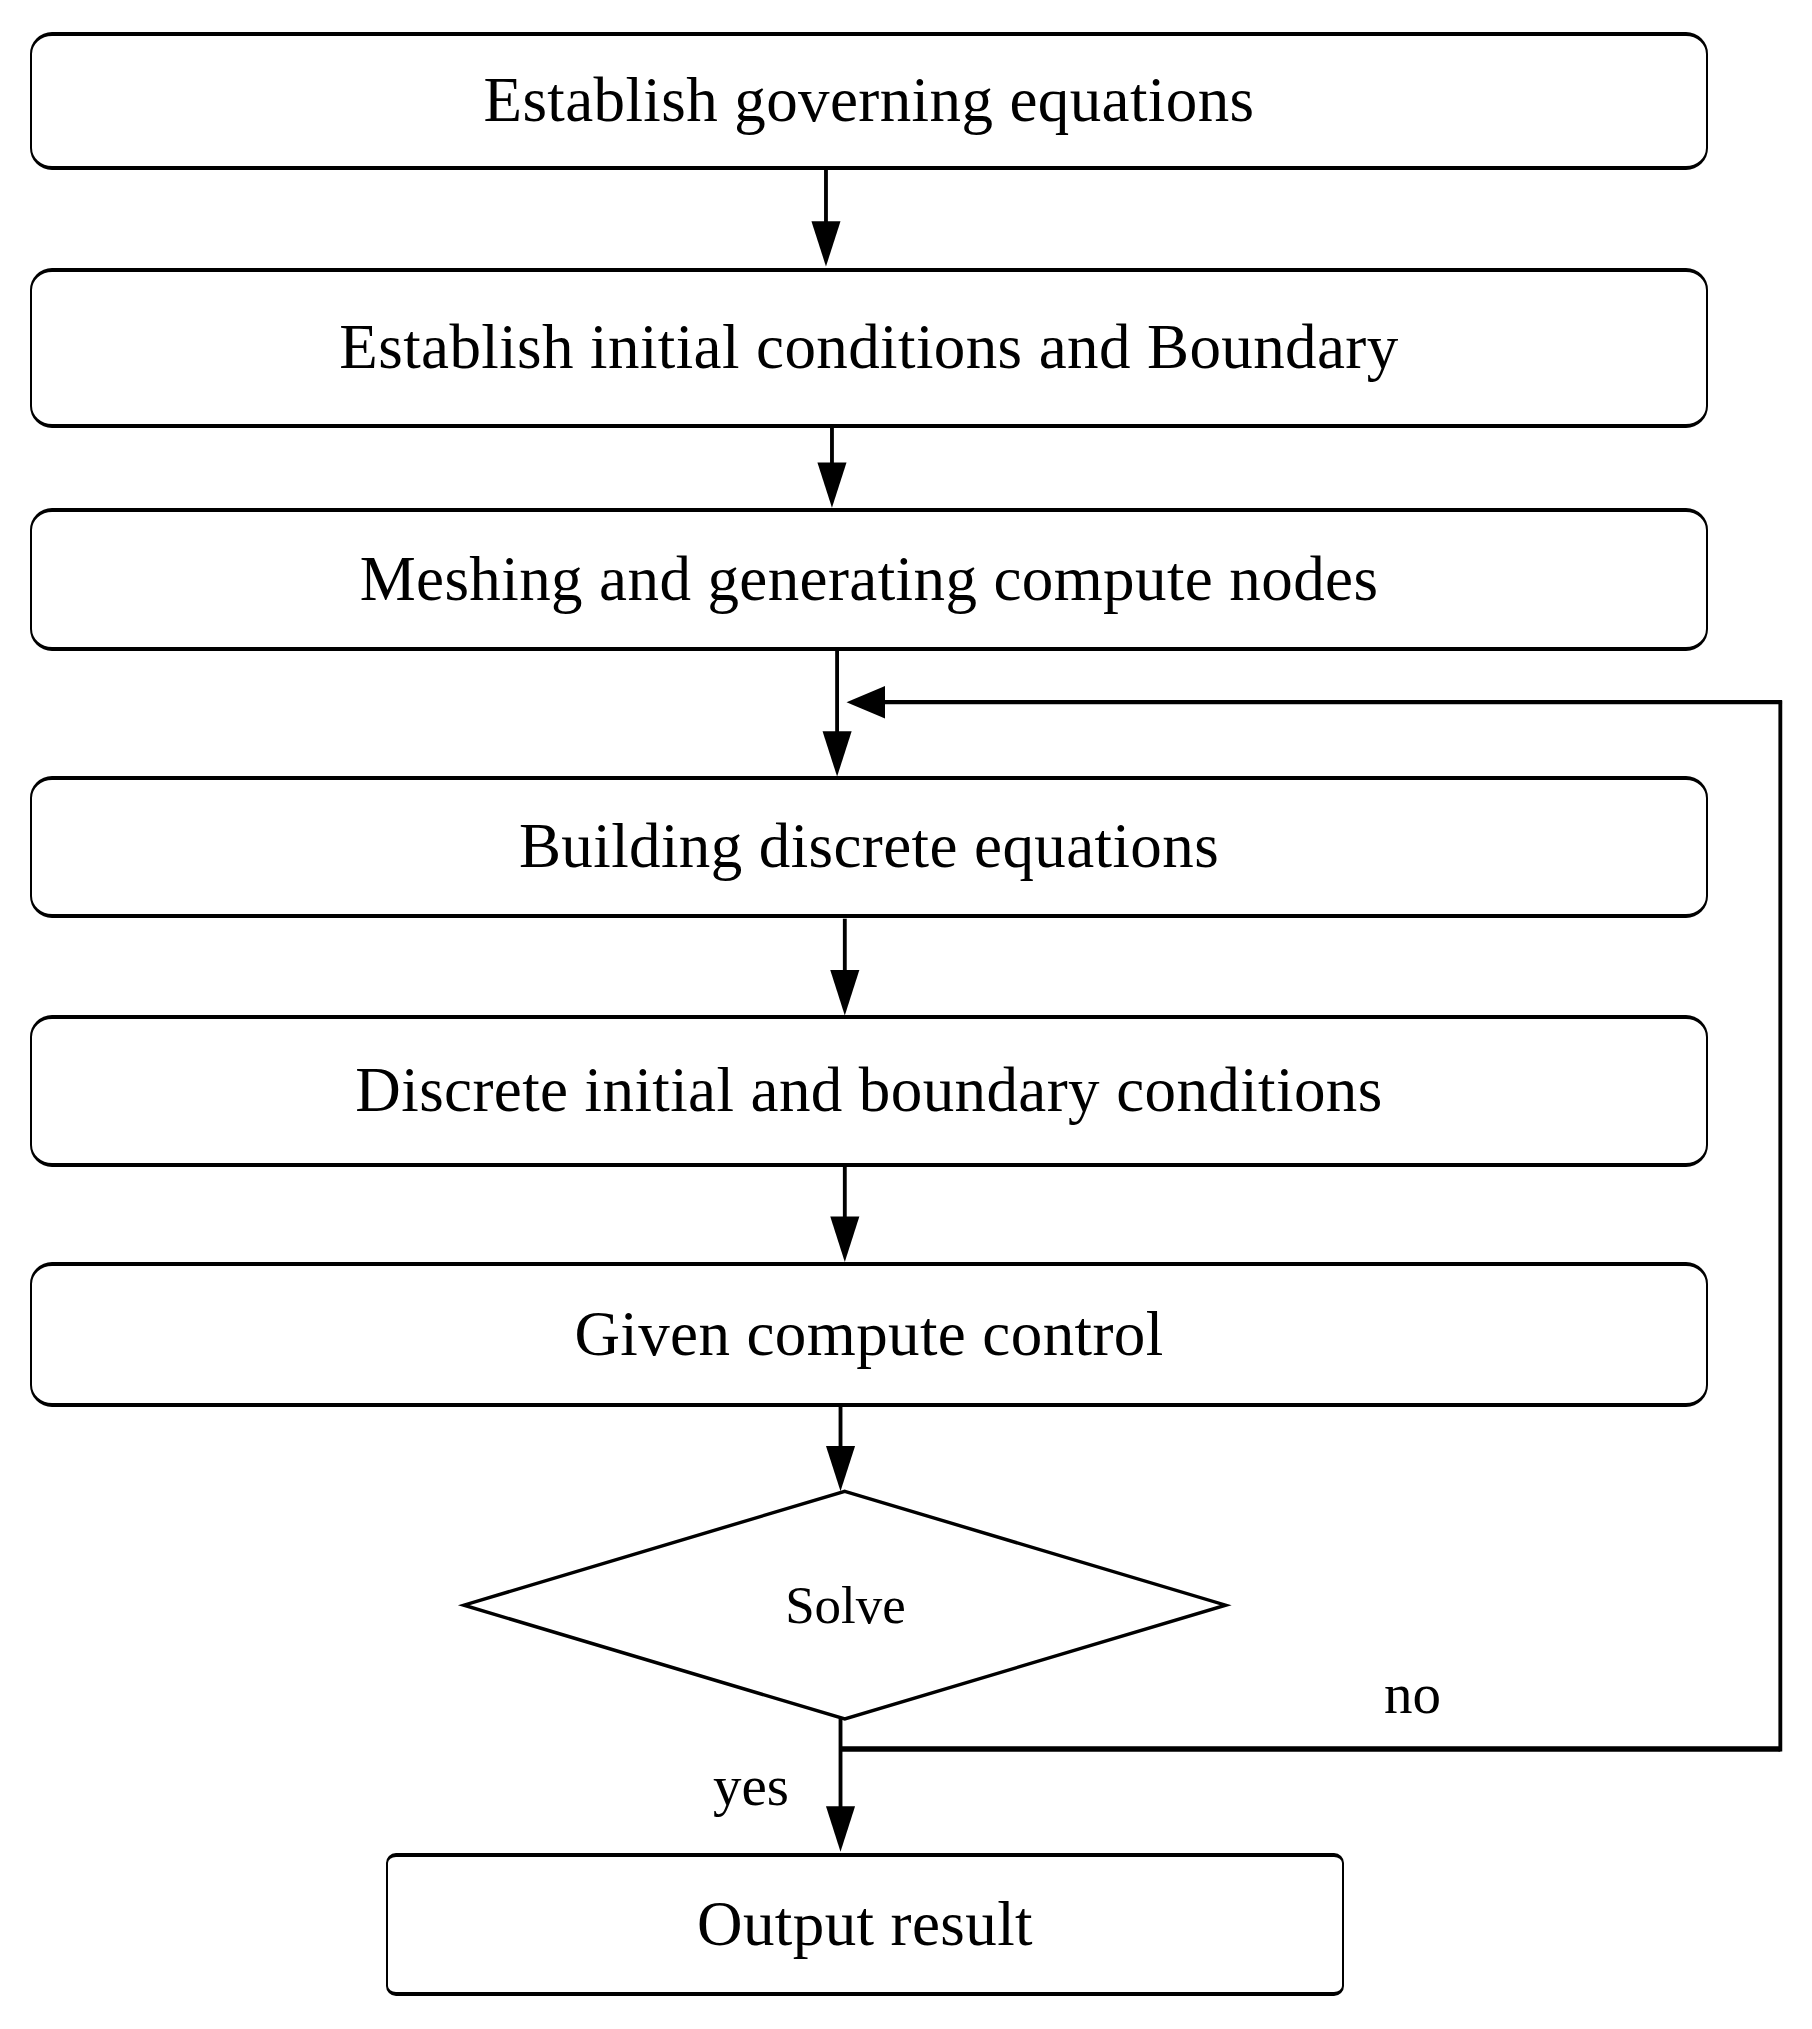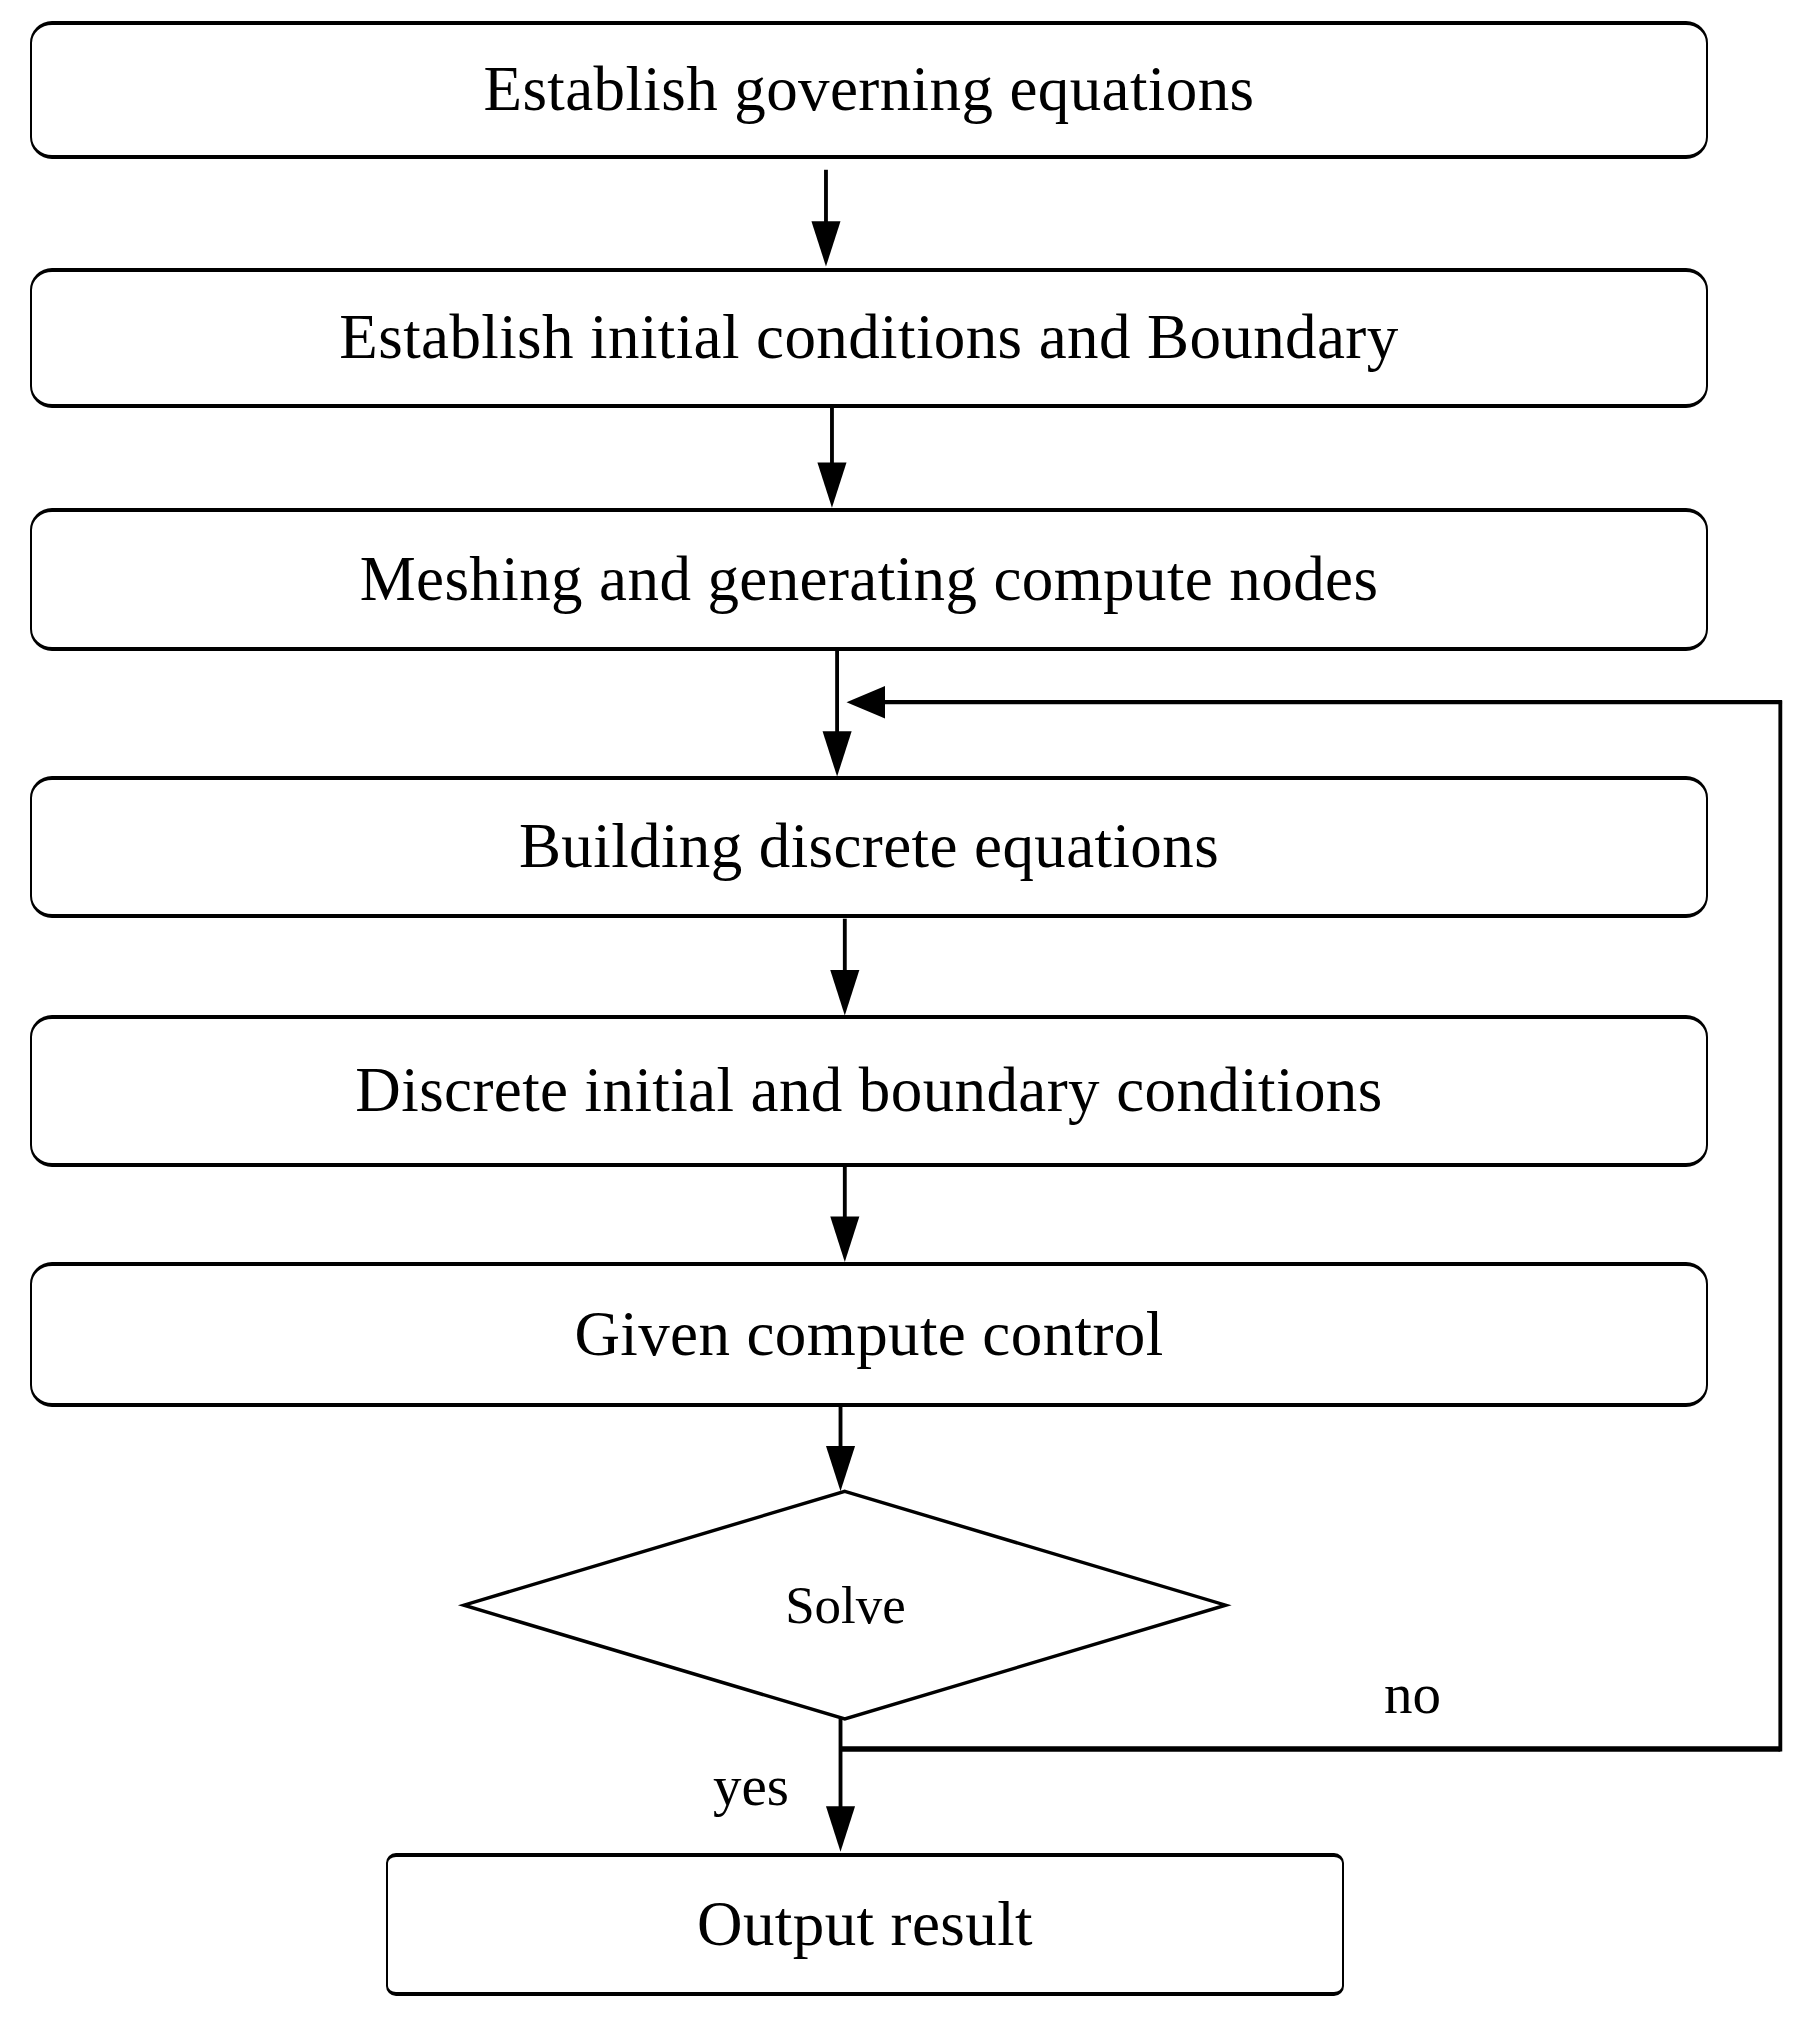--- a/index.html
+++ b/index.html
@@ -26,22 +26,22 @@
     border-width: 4.3px 2.6px;
     border-radius: 22px;
     display: flex;
     align-items: center;
     justify-content: center;
     text-align: center;
     font-size: 63px;
     line-height: 1.1;
     letter-spacing: 0.4px;
   }
-  .n1 { left: 30px;  top: 21px;   width: 1678px; height: 138px; }
-  .n2 { left: 30px;  top: 268px;  width: 1678px; height: 140px; }
+  .n1 { left: 30px;  top: 32px;   width: 1678px; height: 138px; }
+  .n2 { left: 30px;  top: 268px;  width: 1678px; height: 160px; }
   .n3 { left: 30px;  top: 508px;  width: 1678px; height: 143px; }
   .n4 { left: 30px;  top: 776px;  width: 1678px; height: 142px; }
   .n5 { left: 30px;  top: 1015px; width: 1678px; height: 152px; }
   .n6 { left: 30px;  top: 1262px; width: 1678px; height: 145px; }
   .n7 { left: 386px; top: 1853px; width: 958px; height: 143px; border-radius: 10px; }
   .decision-label {
     position: absolute;
     left: 657px; top: 1558px;
     width: 377px; height: 94px;
     display: flex; align-items: center; justify-content: center;

